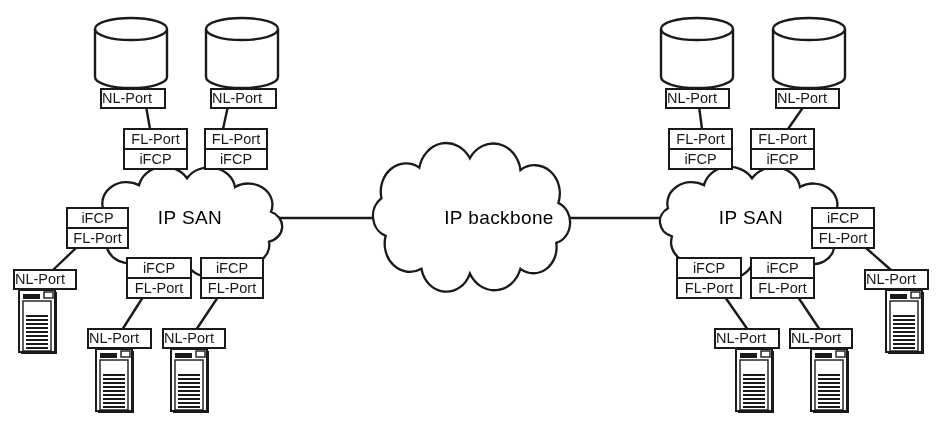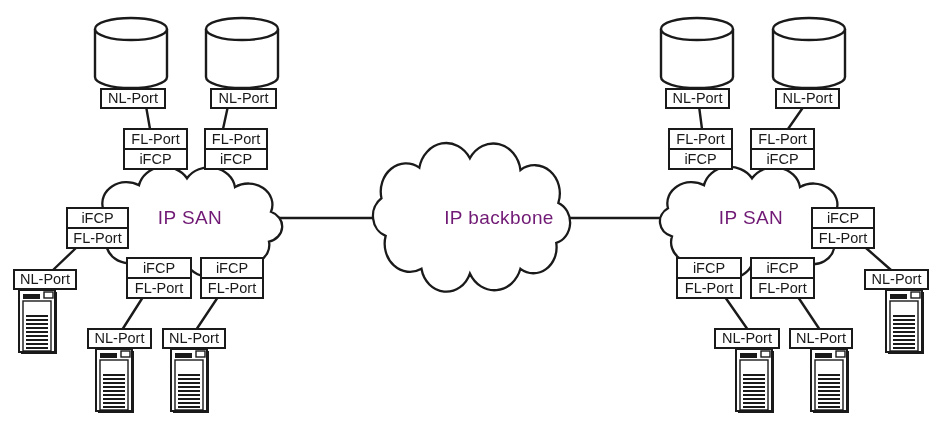--- a/index.html
+++ b/index.html
@@ -8,36 +8,36 @@
     width:939px; height:429px; position:relative; overflow:hidden;
     font-family:"Liberation Sans", sans-serif; color:#1a1a1a;
   }
   .stage { position:absolute; left:0; top:0; width:939px; height:429px; }
   .layer-svg { position:absolute; left:0; top:0; }
 
   
   .pbox {
     position:absolute; height:21px; background:#fff;
     border:2px solid #1a1a1a;
-    display:flex; align-items:center; justify-content:center;
+    display:flex; align-items:center; 
     font-size:14.5px; line-height:1; white-space:nowrap;
   }
   
   .pstack {
     position:absolute; background:#fff; border:2px solid #1a1a1a;
   }
   .prow {
     height:18px; display:flex; align-items:center; justify-content:center;
     font-size:14.5px; line-height:1; white-space:nowrap;
   }
   .prow + .prow { height:20px; border-top:2px solid #1a1a1a; }
 
   .cloud-label {
     position:absolute; font-size:19px; letter-spacing:.4px;
-    text-align:center; white-space:nowrap; color:#701a75;
+    text-align:center; white-space:nowrap; color:#000000;
   }
 </style>
 </head>
 <body>
 
 <div class="stage">
 
   <svg class="layer-svg" width="939" height="429" viewBox="0 0 939 429">
     <defs>
       <path id="cloud" d="M 20 80 A 18 18 0 0 1 16 48 A 24 24 0 0 1 52 22 A 26 26 0 0 1 100 14 A 26 26 0 0 1 148 24 A 24 24 0 0 1 184 52 A 18 18 0 0 1 182 86 A 22 22 0 0 1 148 108 A 26 26 0 0 1 100 112 A 24 24 0 0 1 54 108 A 24 24 0 0 1 20 80 Z" fill="#ffffff" stroke="#1a1a1a" stroke-width="2.3" vector-effect="non-scaling-stroke"></path>

